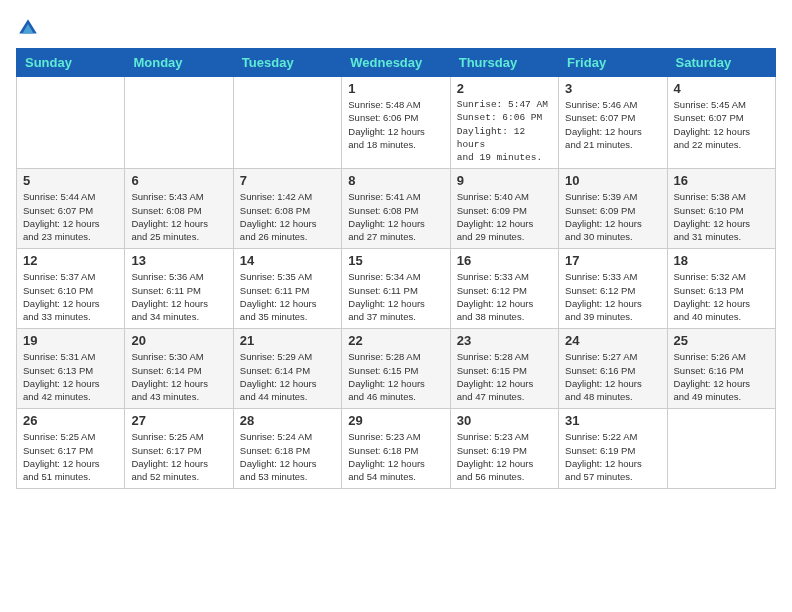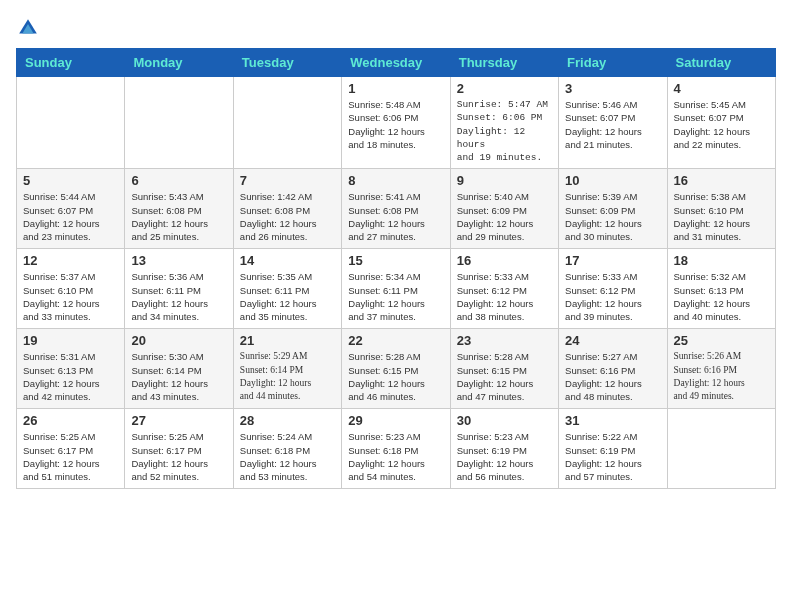--- a/index.html
+++ b/index.html
@@ -264,21 +264,21 @@
         </td>
         <td style="background-color: rgb(245, 245, 245);">
           <div class="day-number">20</div>
           <div class="day-info" style="white-space: pre-line;">Sunrise: 5:30 AM
 Sunset: 6:14 PM
 Daylight: 12 hours
 and 43 minutes.</div>
         </td>
         <td style="background-color: rgb(245, 245, 245);">
           <div class="day-number">21</div>
-          <div class="day-info" style="white-space: pre-line; font-family: Liberation Serif, serif;">Sunrise: 5:29 AM
+          <div class="day-info" style="white-space: pre-line;">Sunrise: 5:29 AM
 Sunset: 6:14 PM
 Daylight: 12 hours
 and 44 minutes.</div>
         </td>
         <td style="background-color: rgb(245, 245, 245);">
           <div class="day-number">22</div>
           <div class="day-info" style="white-space: pre-line;">Sunrise: 5:28 AM
 Sunset: 6:15 PM
 Daylight: 12 hours
 and 46 minutes.</div>
@@ -292,21 +292,21 @@
         </td>
         <td style="background-color: rgb(245, 245, 245);">
           <div class="day-number">24</div>
           <div class="day-info" style="white-space: pre-line;">Sunrise: 5:27 AM
 Sunset: 6:16 PM
 Daylight: 12 hours
 and 48 minutes.</div>
         </td>
         <td style="background-color: rgb(245, 245, 245);">
           <div class="day-number">25</div>
-          <div class="day-info" style="white-space: pre-line; font-family: Liberation Serif, serif;">Sunrise: 5:26 AM
+          <div class="day-info" style="white-space: pre-line;">Sunrise: 5:26 AM
 Sunset: 6:16 PM
 Daylight: 12 hours
 and 49 minutes.</div>
         </td>
       </tr>
       <tr>
         <td>
           <div class="day-number">26</div>
           <div class="day-info" style="white-space: pre-line;">Sunrise: 5:25 AM
 Sunset: 6:17 PM

